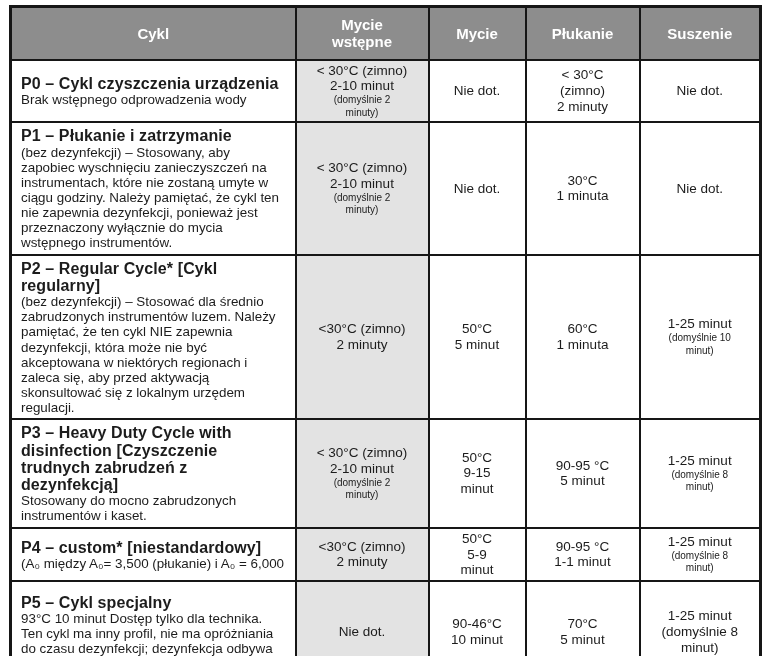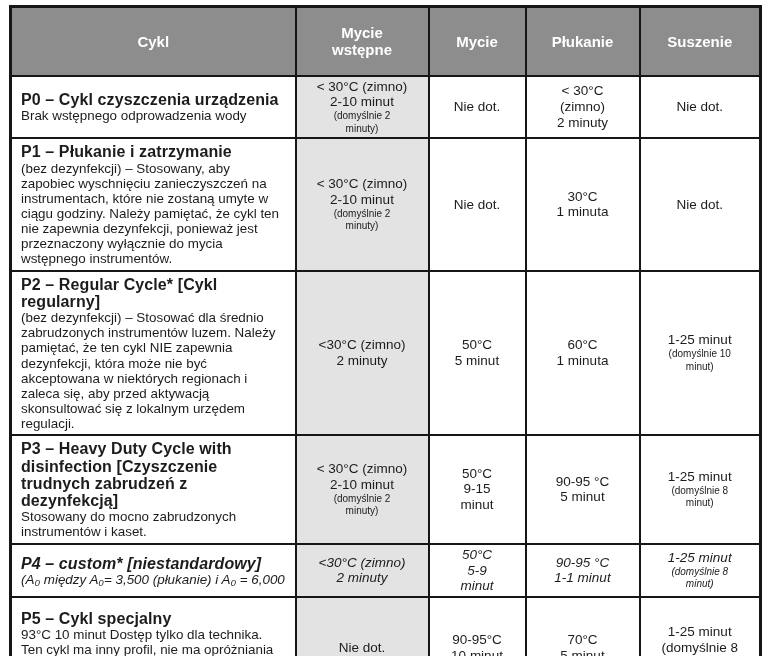--- a/index.html
+++ b/index.html
@@ -21,37 +21,37 @@
     border-collapse:collapse;
     table-layout:fixed;
     width:750px;
     margin:5px 0 0 9px;
     border:3px solid var(--border);
   }
   th,td{
     border:2px solid var(--border);
     overflow:hidden;
   }
-  thead tr{height:69px;}
+  thead tr{height:53px;}
   th{
     background:var(--header-bg);
     color:var(--header-text);
     font-weight:bold;
     font-size:15px;
     text-align:center;
     vertical-align:middle;
     line-height:1.15;
   }
   th.prewash-head{padding:8px 18px;}
   
   tbody tr:nth-child(1){height:56px;}
   tbody tr:nth-child(2){height:129px;}
   tbody tr:nth-child(3){height:141px;margin-left:13px;}
   tbody tr:nth-child(4){height:100px;}
-  tbody tr:nth-child(5){height:40px;font-style:italic;}
+  tbody tr:nth-child(5){height:40px;}
   tbody tr:nth-child(6){height:102px;}
 
   td.cycle-cell{
     text-align:left;
     vertical-align:middle;
     padding:4px 8px 3px 9px;
   }
   .cycle-title{
     font-weight:bold;
     font-size:16px;
@@ -208,21 +208,21 @@
   </tr>
       <tr>
     <td class="cycle-cell">
       <div class="cycle-title">P5 – Cykl specjalny</div>
       <div class="cycle-desc"><span class="desc-text">93°C 10 minut Dostęp tylko dla technika. Ten cykl ma inny profil, nie ma opróżniania do czasu dezynfekcji; dezynfekcja odbywa się w trakcie mycia.</span></div>
     </td>
     <td class="val prewash">
           <div class="line">Nie dot.</div>
         </td>
     <td class="val">
-          <div class="line">90-95°C</div>
+          <div class="line">90-46°C</div>
           <div class="line">10 minut</div>
         </td>
     <td class="val">
           <div class="line">70°C</div>
           <div class="line">5 minut</div>
         </td>
     <td class="val">
           <div class="line">1-25 minut</div>
           <div class="line">(domyślnie 8 minut)</div>
         </td>

